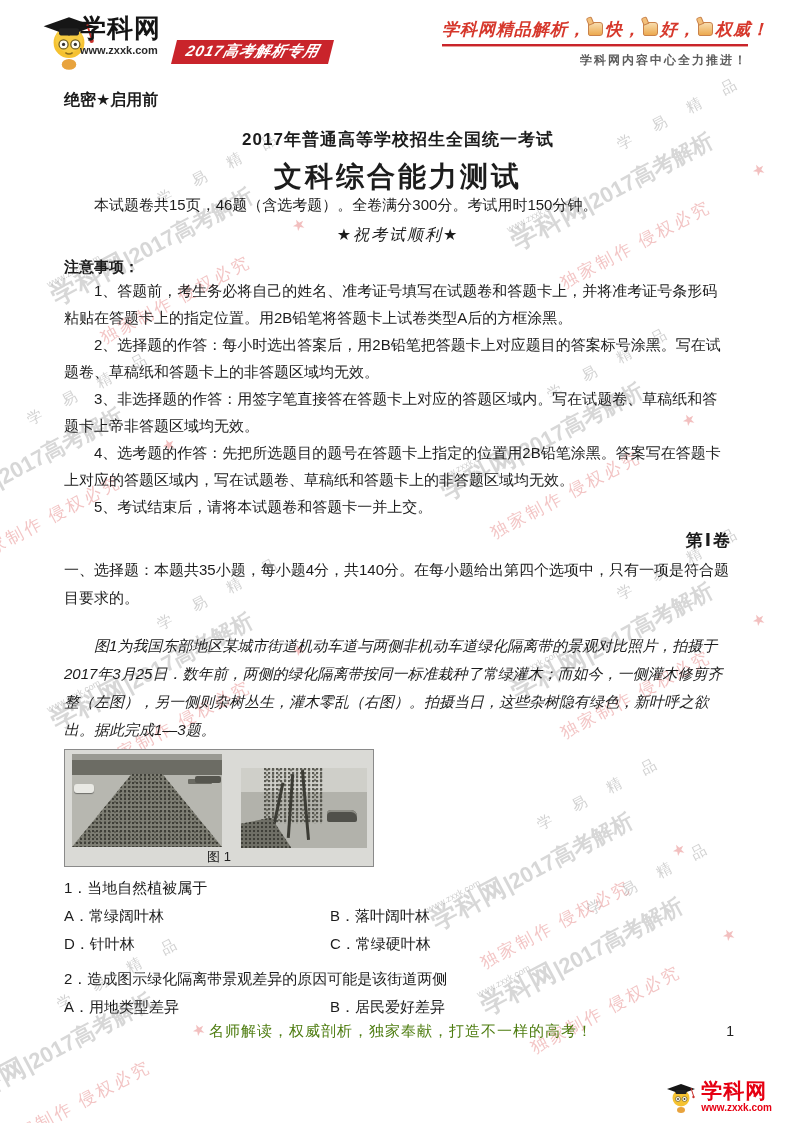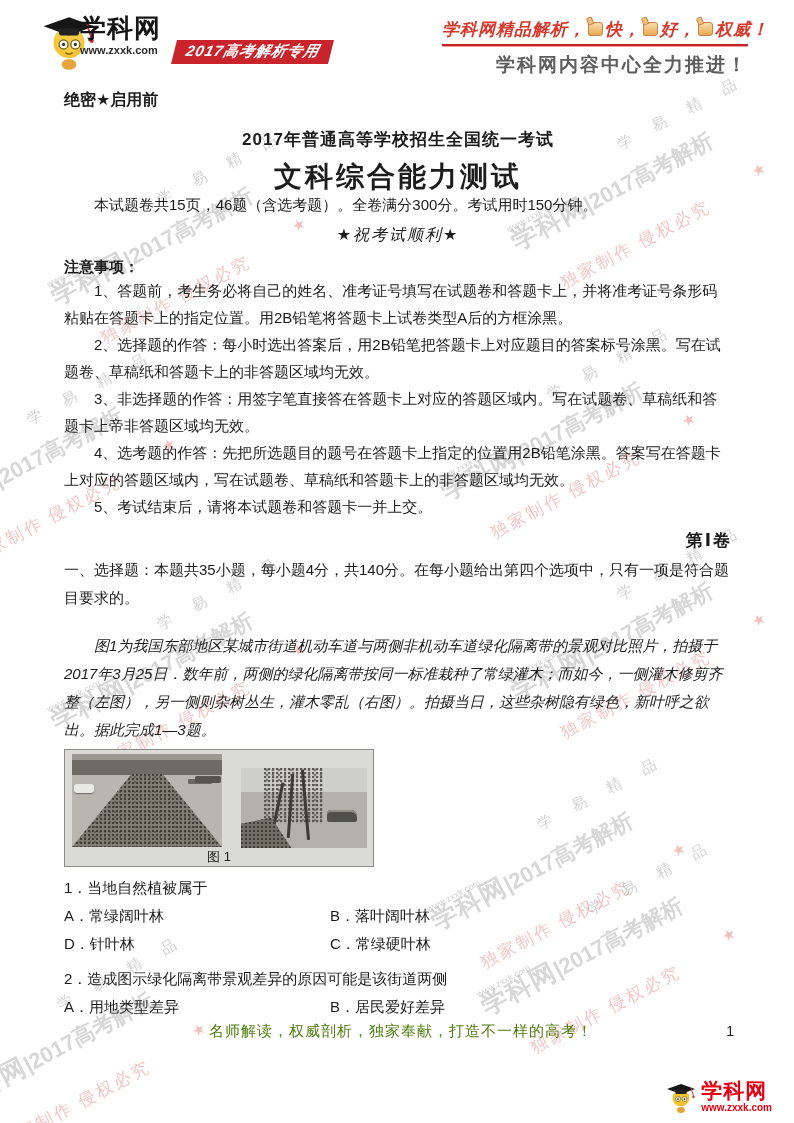--- a/index.html
+++ b/index.html
@@ -32,21 +32,21 @@
   .slogan-line1{font-size:17px;font-weight:bold;font-style:italic;color:#d6382c;
                 white-space:nowrap;text-align:center;letter-spacing:1px;}
   .thumb{display:inline-block;width:13px;height:12px;margin:0 2px;position:relative;
          background:linear-gradient(#f7dcad,#eca94f);border:1px solid #c9824a;
          border-radius:2px 3px 3px 2px;vertical-align:-1px;}
   .thumb::before{content:"";position:absolute;left:-2px;top:-6px;width:4px;height:6px;
          background:#f3c07a;border:1px solid #c9824a;border-radius:2px 2px 0 0;
          transform:rotate(-22deg);}
   .slogan-underline{margin-top:3px;height:3px;
          background:linear-gradient(#c9242b 0 2px,#e9a09a 2px 3px);}
-  .slogan-line2{margin-top:5px;font-size:19px;color:#5d5d5d;letter-spacing:2px;
+  .slogan-line2{margin-top:5px;font-size:12px;color:#5d5d5d;letter-spacing:2px;
          text-align:right;font-weight:bold;}
   
   .content{position:absolute;left:64px;right:62px;top:90px;z-index:1;}
   .classification{margin:0;font-size:16px;font-weight:bold;}
   .exam-title{margin:17px 0 0;font-size:17px;font-weight:bold;text-align:center;letter-spacing:1px;}
   .subject-title{margin:7px 0 0;font-size:28px;font-weight:700;text-align:center;letter-spacing:3px;}
   .meta{margin:0 0 0;font-size:15px;text-indent:2em;}
   .wish{margin:10px 0 0;font-size:16px;font-style:italic;text-align:center;letter-spacing:2px;}
   .notice-heading{margin:12px 0 0;font-size:15px;font-weight:bold;}
   .notice{margin:0;font-size:15px;line-height:27px;text-indent:2em;}

